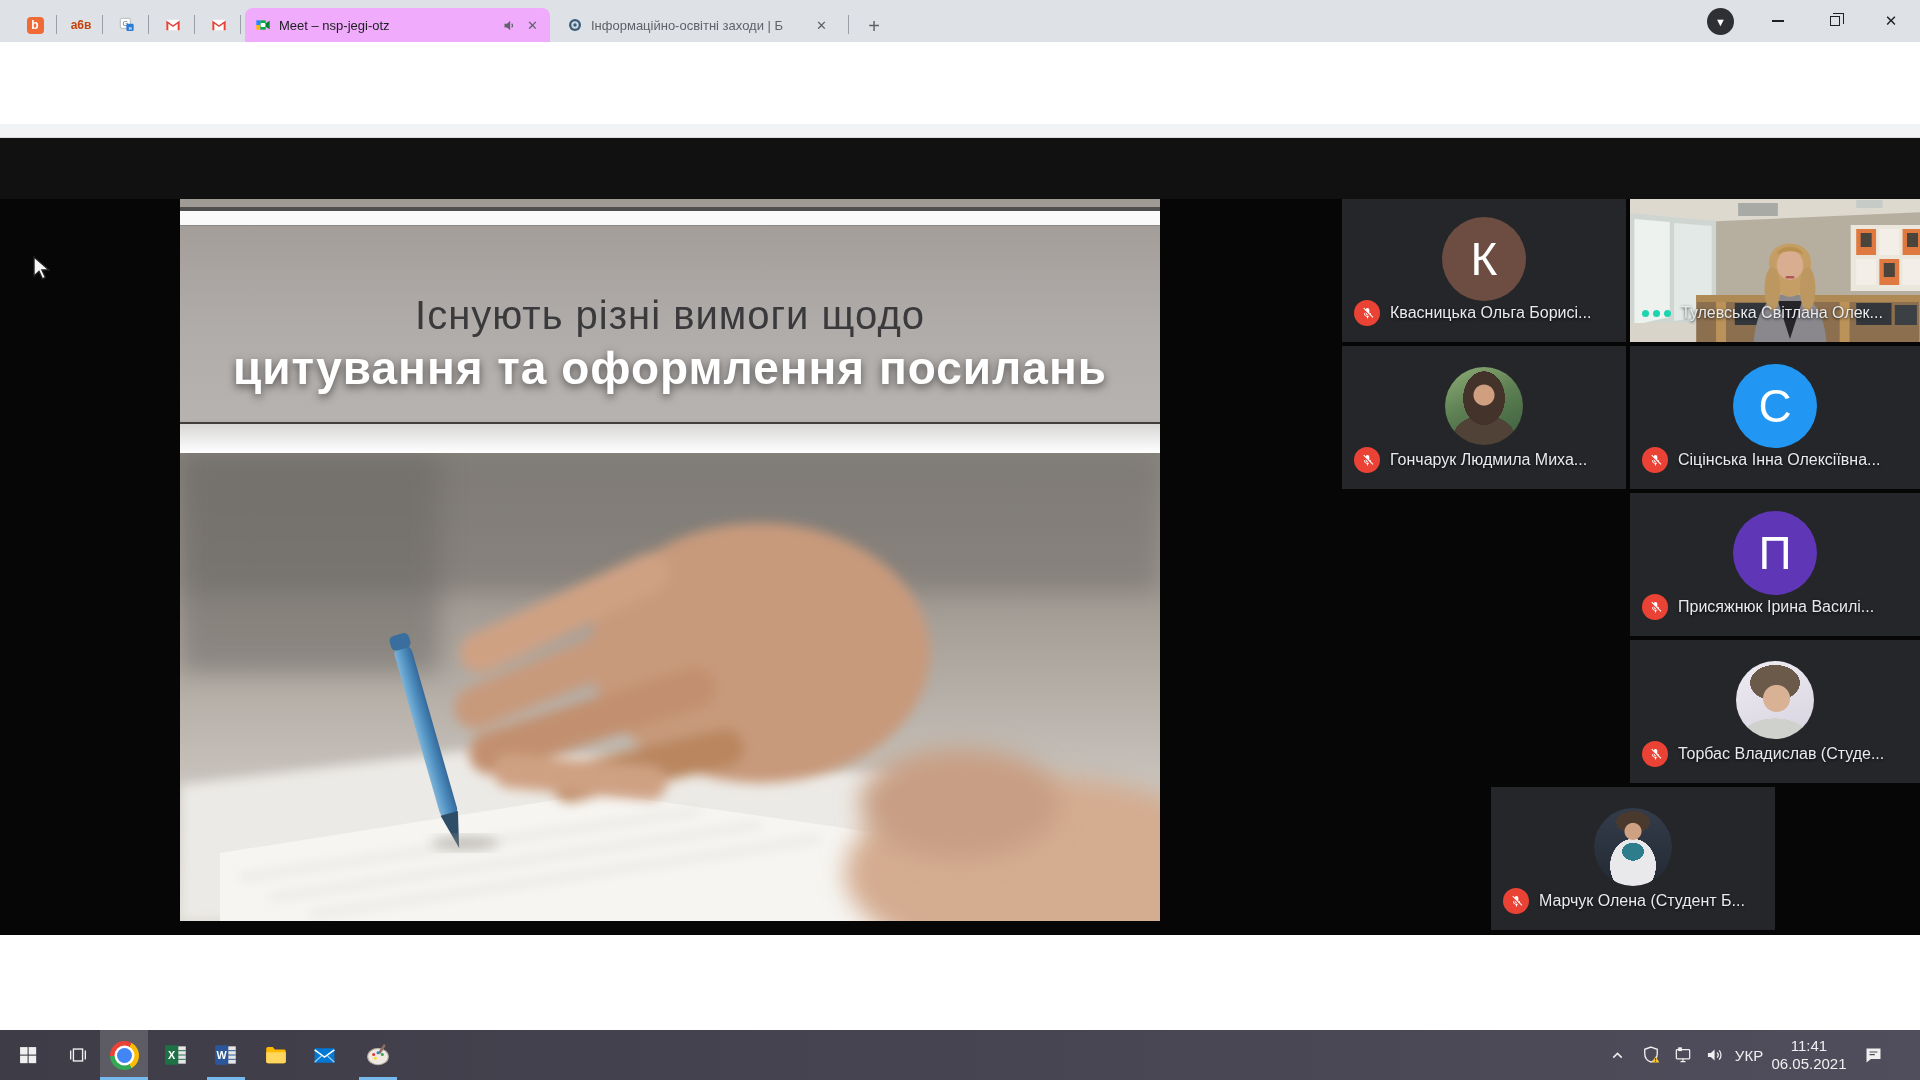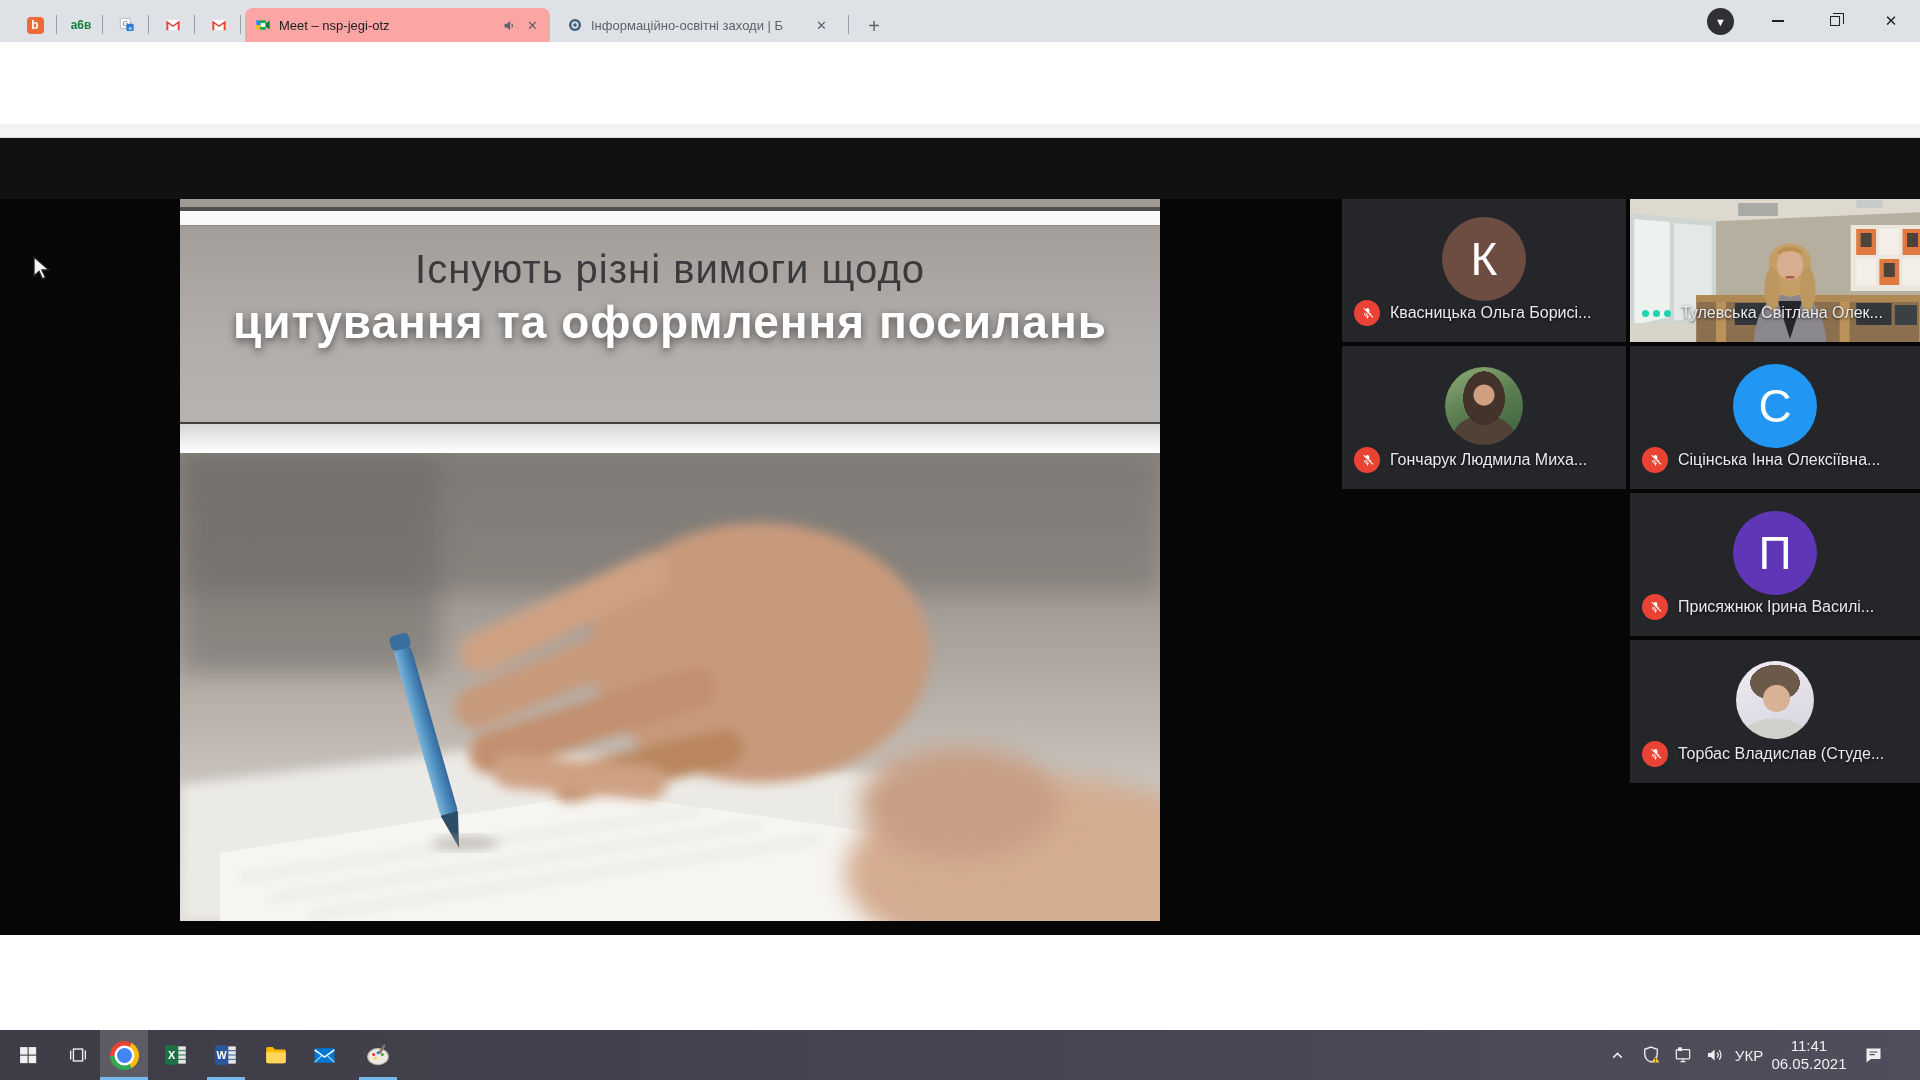--- a/index.html
+++ b/index.html
@@ -5,21 +5,21 @@
   *{margin:0;padding:0;box-sizing:border-box;}
   body{font-family:"Liberation Sans","DejaVu Sans",sans-serif;background:#000;}
   #root{position:relative;width:1920px;height:1080px;overflow:hidden;background:#050505;}
   .abs{position:absolute;}
 
   
   #tabstrip{left:0;top:0;width:1920px;height:42px;background:#dee1e6;}
   .pinned-tab{position:absolute;top:8px;width:40px;height:34px;display:flex;align-items:center;justify-content:center;border-radius:8px 8px 0 0;}
   .tabsep{position:absolute;top:15px;width:1px;height:19px;background:#9aa0a6;}
   .tab{position:absolute;top:8px;height:34px;display:flex;align-items:center;gap:8px;padding:0 10px;font-size:13px;color:#3c4043;}
-  .tab.active{background:#fca5a5;border-radius:8px 8px 0 0;color:#202124;}
+  .tab.active{background:#f0abfc;border-radius:8px 8px 0 0;color:#202124;}
   .tab .ttl{white-space:nowrap;overflow:hidden;text-overflow:ellipsis;}
   .tab .x{font-size:13px;color:#5f6368;padding:0 2px;}
   .favsq{width:16px;height:16px;flex:0 0 16px;}
   #newtab{position:absolute;left:860px;top:12px;width:28px;height:28px;display:flex;align-items:center;justify-content:center;font-size:20px;color:#5f6368;border-radius:50%;}
   #media-btn{position:absolute;left:1707px;top:8px;width:27px;height:27px;border-radius:50%;background:#2f3033;color:#fff;display:flex;align-items:center;justify-content:center;font-size:11px;}
   .winctl{position:absolute;top:0;width:46px;height:42px;display:flex;align-items:center;justify-content:center;color:#202124;}
   .winctl .bar{width:12px;height:1.6px;background:#202124;}
   .winctl .sq{width:10px;height:10px;border:1.4px solid #202124;position:relative;background:#dee1e6;}
   .winctl .sq::before{content:"";position:absolute;left:2px;top:-4px;width:10px;height:10px;border:1.4px solid #202124;border-bottom:none;border-left:none;}
   .winctl .xx{font-size:15px;}
@@ -68,21 +68,21 @@
     radial-gradient(17px 21px at 53% 48%,#5a4130 0 99%,rgba(0,0,0,0) 100%),
     radial-gradient(19px 12px at 50% 88%,#23201e 0 99%,rgba(0,0,0,0) 100%),
     linear-gradient(150deg,#7e9a6b,#44603f);}
 
   
   #main{left:0;top:199px;width:1920px;height:736px;background:#060606;}
   #slide{position:absolute;left:180px;top:0;width:980px;height:722px;overflow:hidden;
     background:linear-gradient(180deg,#a09a95 0%,#b0acaa 18%,#bdb9b6 42%,#b3afac 62%,#a5a19e 100%);}
   #stripe1-dark{position:absolute;left:0;top:8px;width:980px;height:4px;background:#504e4c;}
   #stripe1{position:absolute;left:0;top:12px;width:980px;height:14px;background:#fafafa;box-shadow:0 1px 0 #8a8886;}
-  .sl-line{position:absolute;left:0;width:980px;text-align:center;letter-spacing:1px;}
+  .sl-line{position:absolute;left:0;width:980px;text-align:center;letter-spacing:1px;margin-top:46px;}
   #sl1{top:48px;font-size:40px;color:#3a3a3c;}
   #sl2{top:96px;font-size:46px;font-weight:bold;color:#fff;text-shadow:0 3px 8px rgba(0,0,0,0.55);}
   #sl3{top:154px;font-size:40px;color:#3a3a3c;}
   #stripe2{position:absolute;left:0;top:223px;width:980px;height:31px;border-top:2px solid #3f3e3d;
     background:linear-gradient(180deg,#d8d7d6,#ffffff);box-shadow:0 4px 7px rgba(0,0,0,0.3);}
   #photo{position:absolute;left:0;top:254px;width:980px;height:468px;}
 
   
   .ptile{position:absolute;height:143px;background:#242629;overflow:hidden;}
   .pavatar{position:absolute;left:50%;top:60px;transform:translate(-50%,-50%);width:78px;height:78px;border-radius:50%;}
@@ -140,21 +140,21 @@
 <body>
 
 <div id="root">
 
   <div id="tabstrip" class="abs">
     <div class="pinned-tab" style="left:15px">
       <span style="width:17px;height:17px;border-radius:4px;background:#f06a35;color:#fff;font-size:12px;font-weight:bold;display:flex;align-items:center;justify-content:center">b</span>
     </div>
     <div class="tabsep" style="left:56px"></div>
     <div class="pinned-tab" style="left:61px">
-      <span style="font-size:12px;font-weight:bold;color:#15803d">а6в</span>
+      <span style="font-size:12px;font-weight:bold;color:#c2410c">а6в</span>
     </div>
     <div class="tabsep" style="left:102px"></div>
     <div class="pinned-tab" style="left:107px">
       <svg class="favsq" viewBox="0 0 24 24">
           <rect x="2" y="2" width="15" height="15" rx="2" fill="#fff" stroke="#9aa0a6"></rect>
           <text x="9.5" y="13.5" font-size="11" fill="#5f6368" text-anchor="middle">G</text>
           <rect x="11" y="10" width="11" height="11" rx="2" fill="#2c7cd6"></rect>
           <text x="16.5" y="19" font-size="9" fill="#fff" text-anchor="middle">я</text>
         </svg>
     </div>
@@ -471,20 +471,34 @@
               <svg viewBox="0 0 24 24" width="15" height="15">
                 <path fill="#fff" d="M12 14.6a2.9 2.9 0 0 0 2.9-2.9V6a2.9 2.9 0 0 0-5.8 0v5.7a2.9 2.9 0 0 0 2.9 2.9z"></path>
                 <path fill="#fff" d="M17.6 11.7h-1.5a4.1 4.1 0 0 1-8.2 0H6.4a5.8 5.8 0 0 0 4.7 5.6V20h1.8v-2.7a5.8 5.8 0 0 0 4.7-5.6z"></path>
                 <path stroke="#ea4335" stroke-width="2.6" d="M4.8 4.2l14.8 14.8"></path>
                 <path stroke="#fff" stroke-width="1.7" d="M6 3.4l14.8 14.8"></path>
               </svg>
             </span>
             <span class="pname">Торбас Владислав (Студе...</span>
           </div>
         </div>
+        <div class="ptile" style="left: 1491px; top: 588px; width: 284px;">
+          <div class="pavatar av-marchuk"></div>
+          <div class="prow">
+            <span class="mic-badge">
+              <svg viewBox="0 0 24 24" width="15" height="15">
+                <path fill="#fff" d="M12 14.6a2.9 2.9 0 0 0 2.9-2.9V6a2.9 2.9 0 0 0-5.8 0v5.7a2.9 2.9 0 0 0 2.9 2.9z"></path>
+                <path fill="#fff" d="M17.6 11.7h-1.5a4.1 4.1 0 0 1-8.2 0H6.4a5.8 5.8 0 0 0 4.7 5.6V20h1.8v-2.7a5.8 5.8 0 0 0 4.7-5.6z"></path>
+                <path stroke="#ea4335" stroke-width="2.6" d="M4.8 4.2l14.8 14.8"></path>
+                <path stroke="#fff" stroke-width="1.7" d="M6 3.4l14.8 14.8"></path>
+              </svg>
+            </span>
+            <span class="pname">Марчук Олена (Студент Б...</span>
+          </div>
+        </div>
       </div>
   </div>
 
   <svg id="cursor" class="abs" width="18" height="26" viewBox="0 0 18 26">
     <polygon points="1,1 1,20 6,15.5 9.5,23 12.5,21.5 9,14 16,14" fill="#f5f5f5" stroke="#222" stroke-width="1.4"></polygon>
   </svg>
 
   <div id="bottombar" class="abs">
     
 

